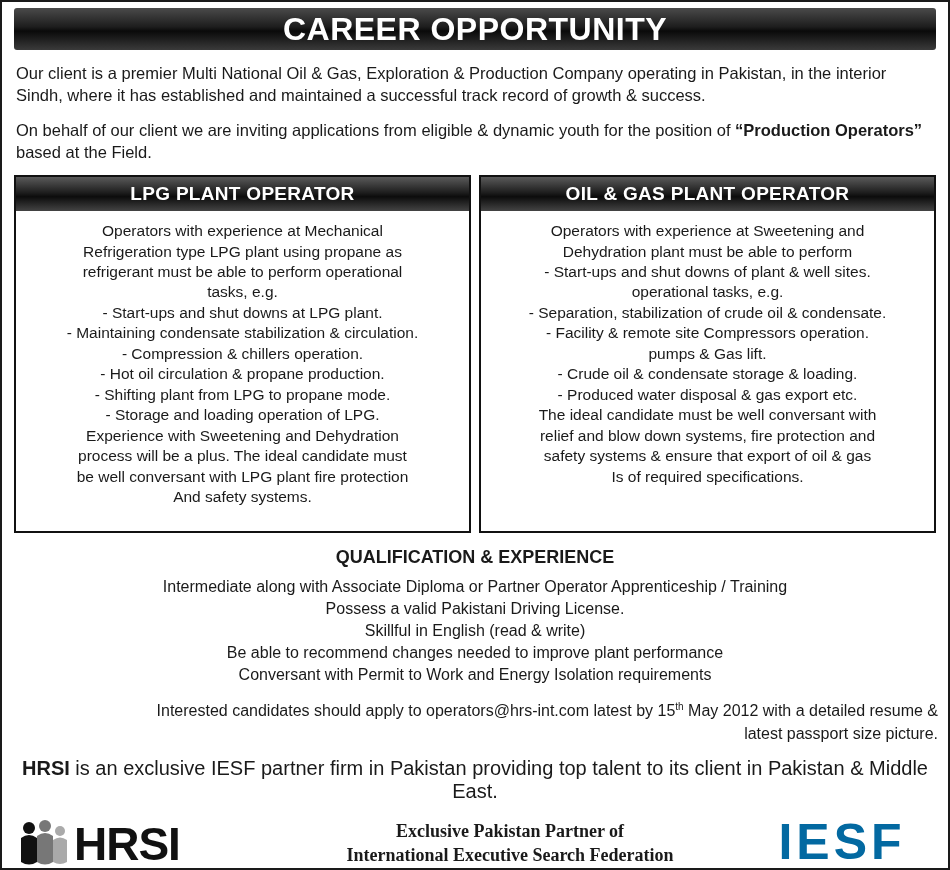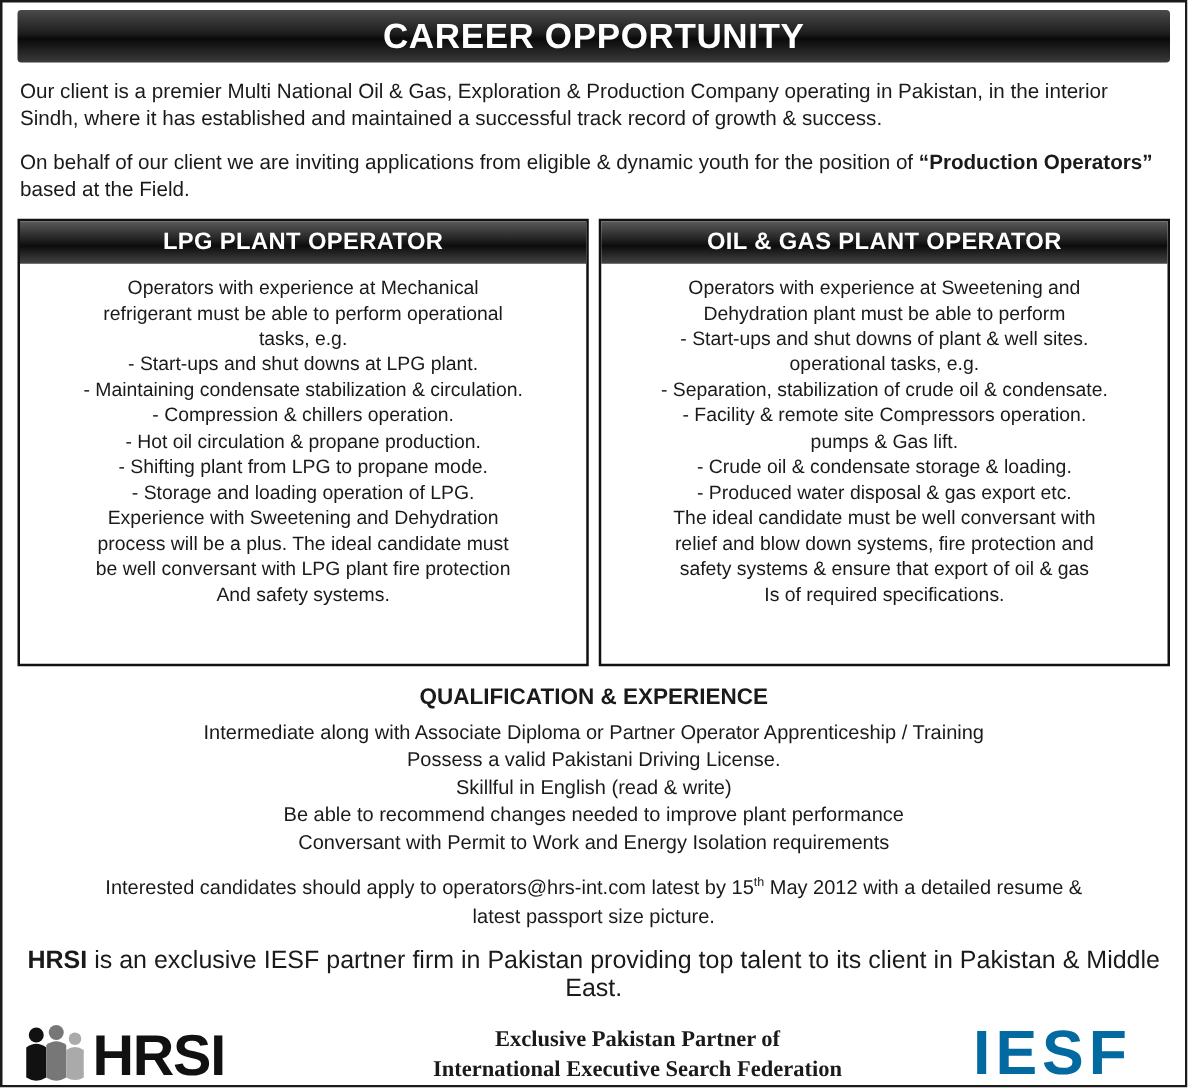--- a/index.html
+++ b/index.html
@@ -28,21 +28,21 @@
     height: 42px;
     background: linear-gradient(to bottom, #4a4a4a 0%, #1d1d1d 45%, #0a0a0a 55%, #3a3a3a 100%);
     border-radius: 3px;
     display: flex;
     align-items: center;
     justify-content: center;
     margin: 0 2px 12px 2px;
   }
   .banner-title {
     color: #ffffff;
-    font-size: 28px;
+    font-size: 32px;
     font-weight: bold;
     letter-spacing: 0.5px;
     text-align: right;
     line-height: 1;
   }
   
   .intro {
     font-size: 16.5px;
     line-height: 1.35;
     margin: 0 4px 12px 4px;
@@ -90,21 +90,21 @@
     font-weight: bold;
     margin: 14px 0 8px 0;
   }
   .qual-body {
     text-align: center;
     font-size: 16px;
     line-height: 1.38;
   }
   .qual-body .line { display: block; }
   .apply {
-    text-align: center;
+    text-align: right;
     font-size: 16px;
     line-height: 1.38;
     margin-top: 14px;
   }
   .apply sup { font-size: 10px; vertical-align: super; }
   .partner-note {
     text-align: center;
     font-size: 20px;
     margin-top: 12px;
   }
@@ -181,20 +181,21 @@
   </div>
 
   <div class="cols">
 
     <div class="col">
       <div class="col-head">
         <div class="col-head-title">LPG PLANT OPERATOR</div>
       </div>
       <div class="col-body">
         <span class="line">Operators with experience at Mechanical</span>
+        <span class="line">Refrigeration type LPG plant using propane as</span>
         <span class="line">refrigerant must be able to perform operational</span>
         <span class="line">tasks, e.g.</span>
         <span class="line">- Start-ups and shut downs at LPG plant.</span>
         <span class="line">- Maintaining condensate stabilization &amp; circulation.</span>
         <span class="line">- Compression &amp; chillers operation.</span>
         <span class="line">- Hot oil circulation &amp; propane production.</span>
         <span class="line">- Shifting plant from LPG to propane mode.</span>
         <span class="line">- Storage and loading operation of LPG.</span>
         <span class="line">Experience with Sweetening and Dehydration</span>
         <span class="line">process will be a plus. The ideal candidate must</span>

